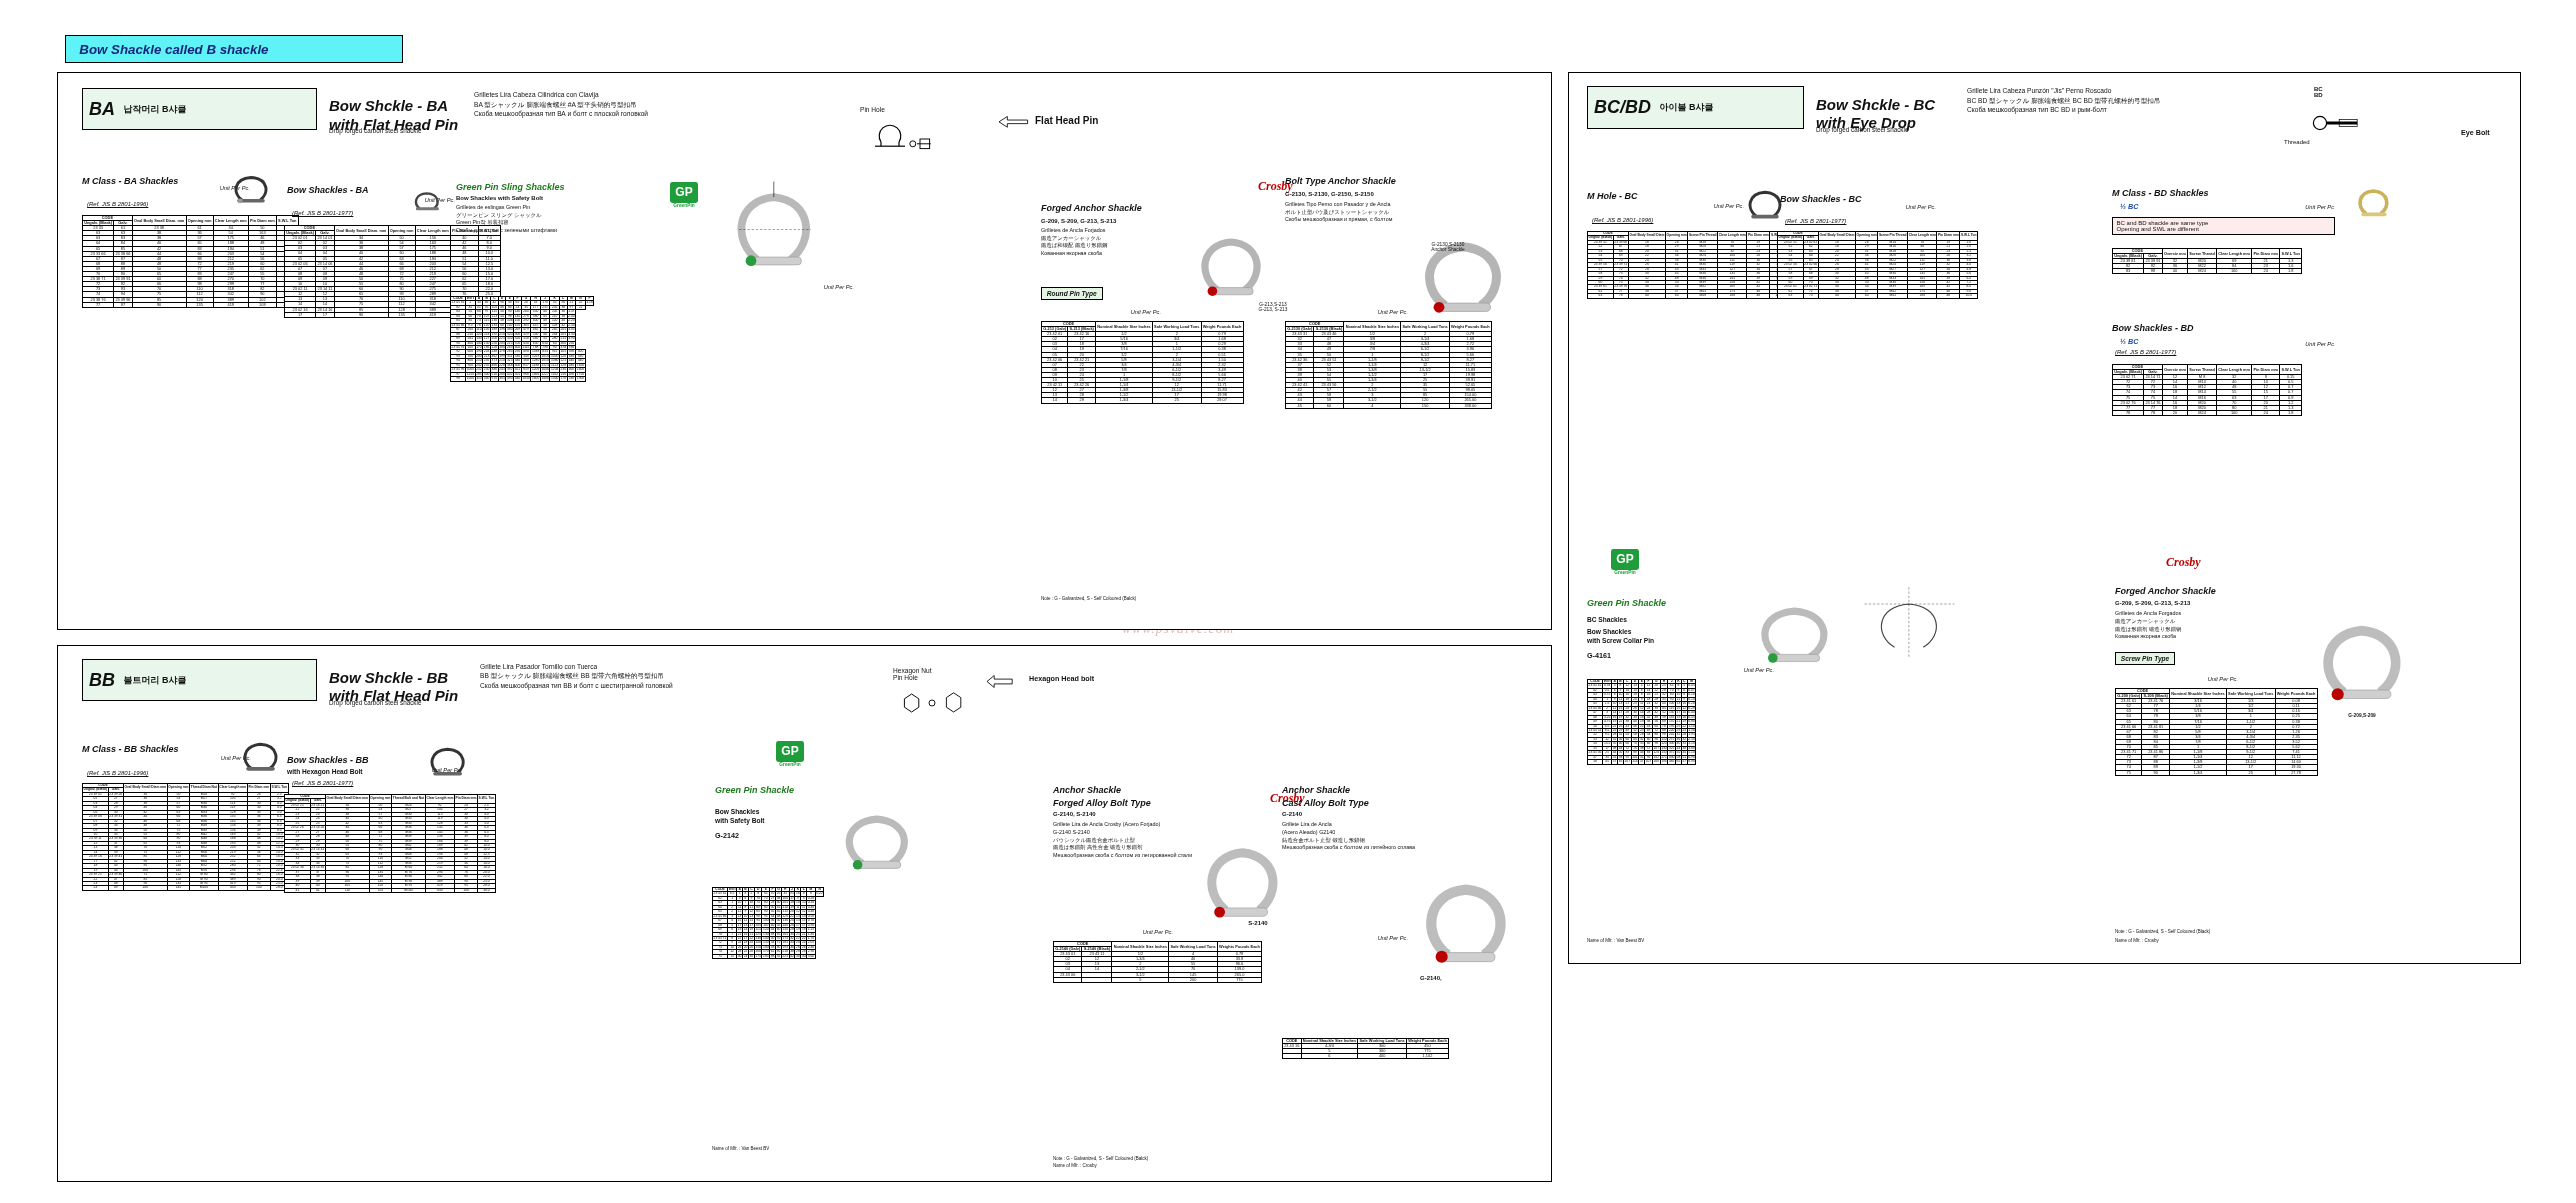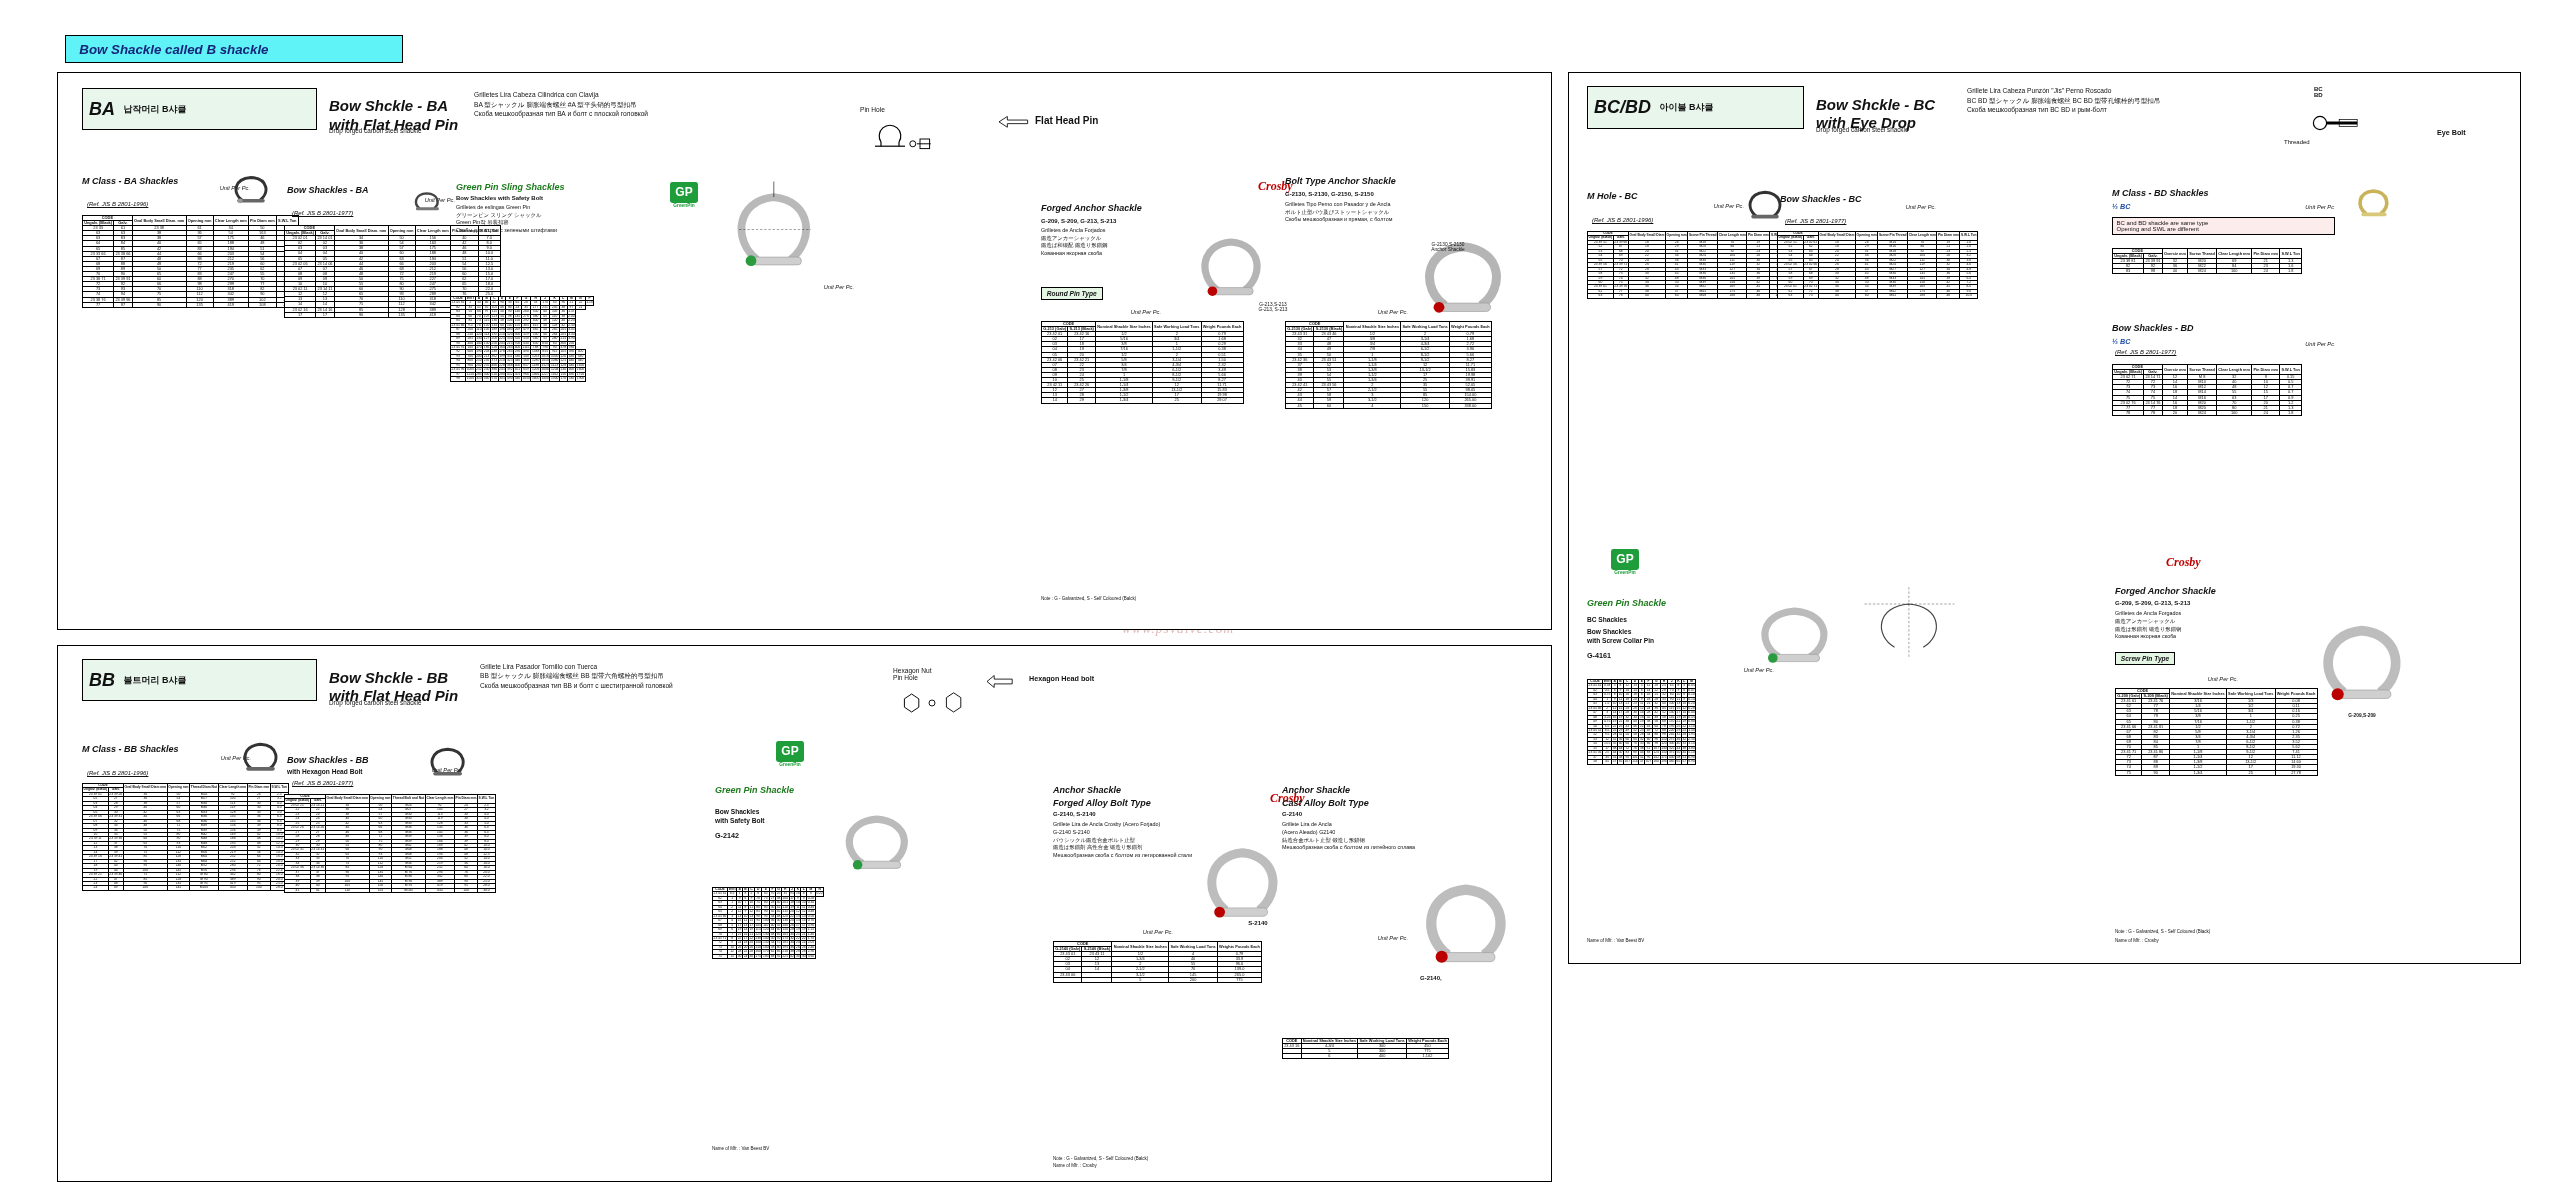--- a/index.html
+++ b/index.html
@@ -34,21 +34,21 @@
   }
   .code-box .big { font-style:italic; font-weight:bold; font-size:18px; color:#111; }
   .code-box .kr { font-size:9px; font-weight:bold; }
   .hd-title { font-style:italic; font-weight:bold; font-size:15px; line-height:1.25; }
   .hd-sub { font-size:6.6px; line-height:1.45; }
   .hd-small { font-size:6.3px; }
 
   
   .lbl { position:absolute; }
   .bold { font-weight:bold; }
-  .ital { font-style:italic; }
+  .ital { font-style:italic;margin-left:8px; }
   .center { text-align:center; }
 
   
   .sec-h { font-style:italic; font-weight:bold; font-size:9px; }
   .sec-s { font-style:italic; font-size:6px; text-decoration:underline; }
   .unit { font-size:5.7px; font-style:italic; text-align:right; }
 
   
   table.t {
     border-collapse:collapse; font-size:4.8px; background:#fff;
@@ -2036,21 +2036,21 @@
       <div>Скоба мешкообразная тип ВС BD  и рым-болт</div>
     </div>
     <div class="lbl bold center" style="left:745px; top:13.3px; font-size:6px; white-space:pre-line;">BC
 BD</div>
     <svg style="position:absolute; left:733px; top:35px;" width="66" height="30" viewBox="0 0 110 50">
       <circle cx="30" cy="25" r="11" fill="none" stroke="#000" stroke-width="2"></circle>
       <line x1="41" y1="25" x2="92" y2="25" stroke="#000" stroke-width="5"></line>
       <rect x="62" y="19" width="30" height="12" fill="none" stroke="#000" stroke-width="1.2"></rect>
     </svg>
     <div class="lbl" style="left:715px; top:66px; font-size:6px;">Threaded</div>
-    <div class="lbl bold" style="left:868px; top:55px; font-size:7.2px;text-align:center;">Eye Bolt</div>
+    <div class="lbl bold" style="left:892px; top:55px; font-size:7.2px;text-align:center;">Eye Bolt</div>
 
     <div class="lbl sec-h" style="left:18px; top:118px;">M Hole - BC</div>
     <div class="lbl sec-s" style="left:23px; top:144px;">(Ref. JIS B 2801-1996)</div>
     <div class="lbl unit" style="left:72px; top:130px; width:103px;">Unit Per Pc.</div>
     <svg class="shackle" style="position:absolute; left:175px; top:112px;" width="42" height="43" viewBox="0 0 70 72">
       <path d="M20 52 C4 40 6 14 35 12 C64 14 66 40 50 52" fill="none" stroke="#333" stroke-width="5"></path>
       <rect x="12" y="50" width="46" height="6" rx="3" fill="#666"></rect>
     </svg>
     <div class="tbl-wrap" style="left:18px; top:158px;">
       <table class="t xtiny">

